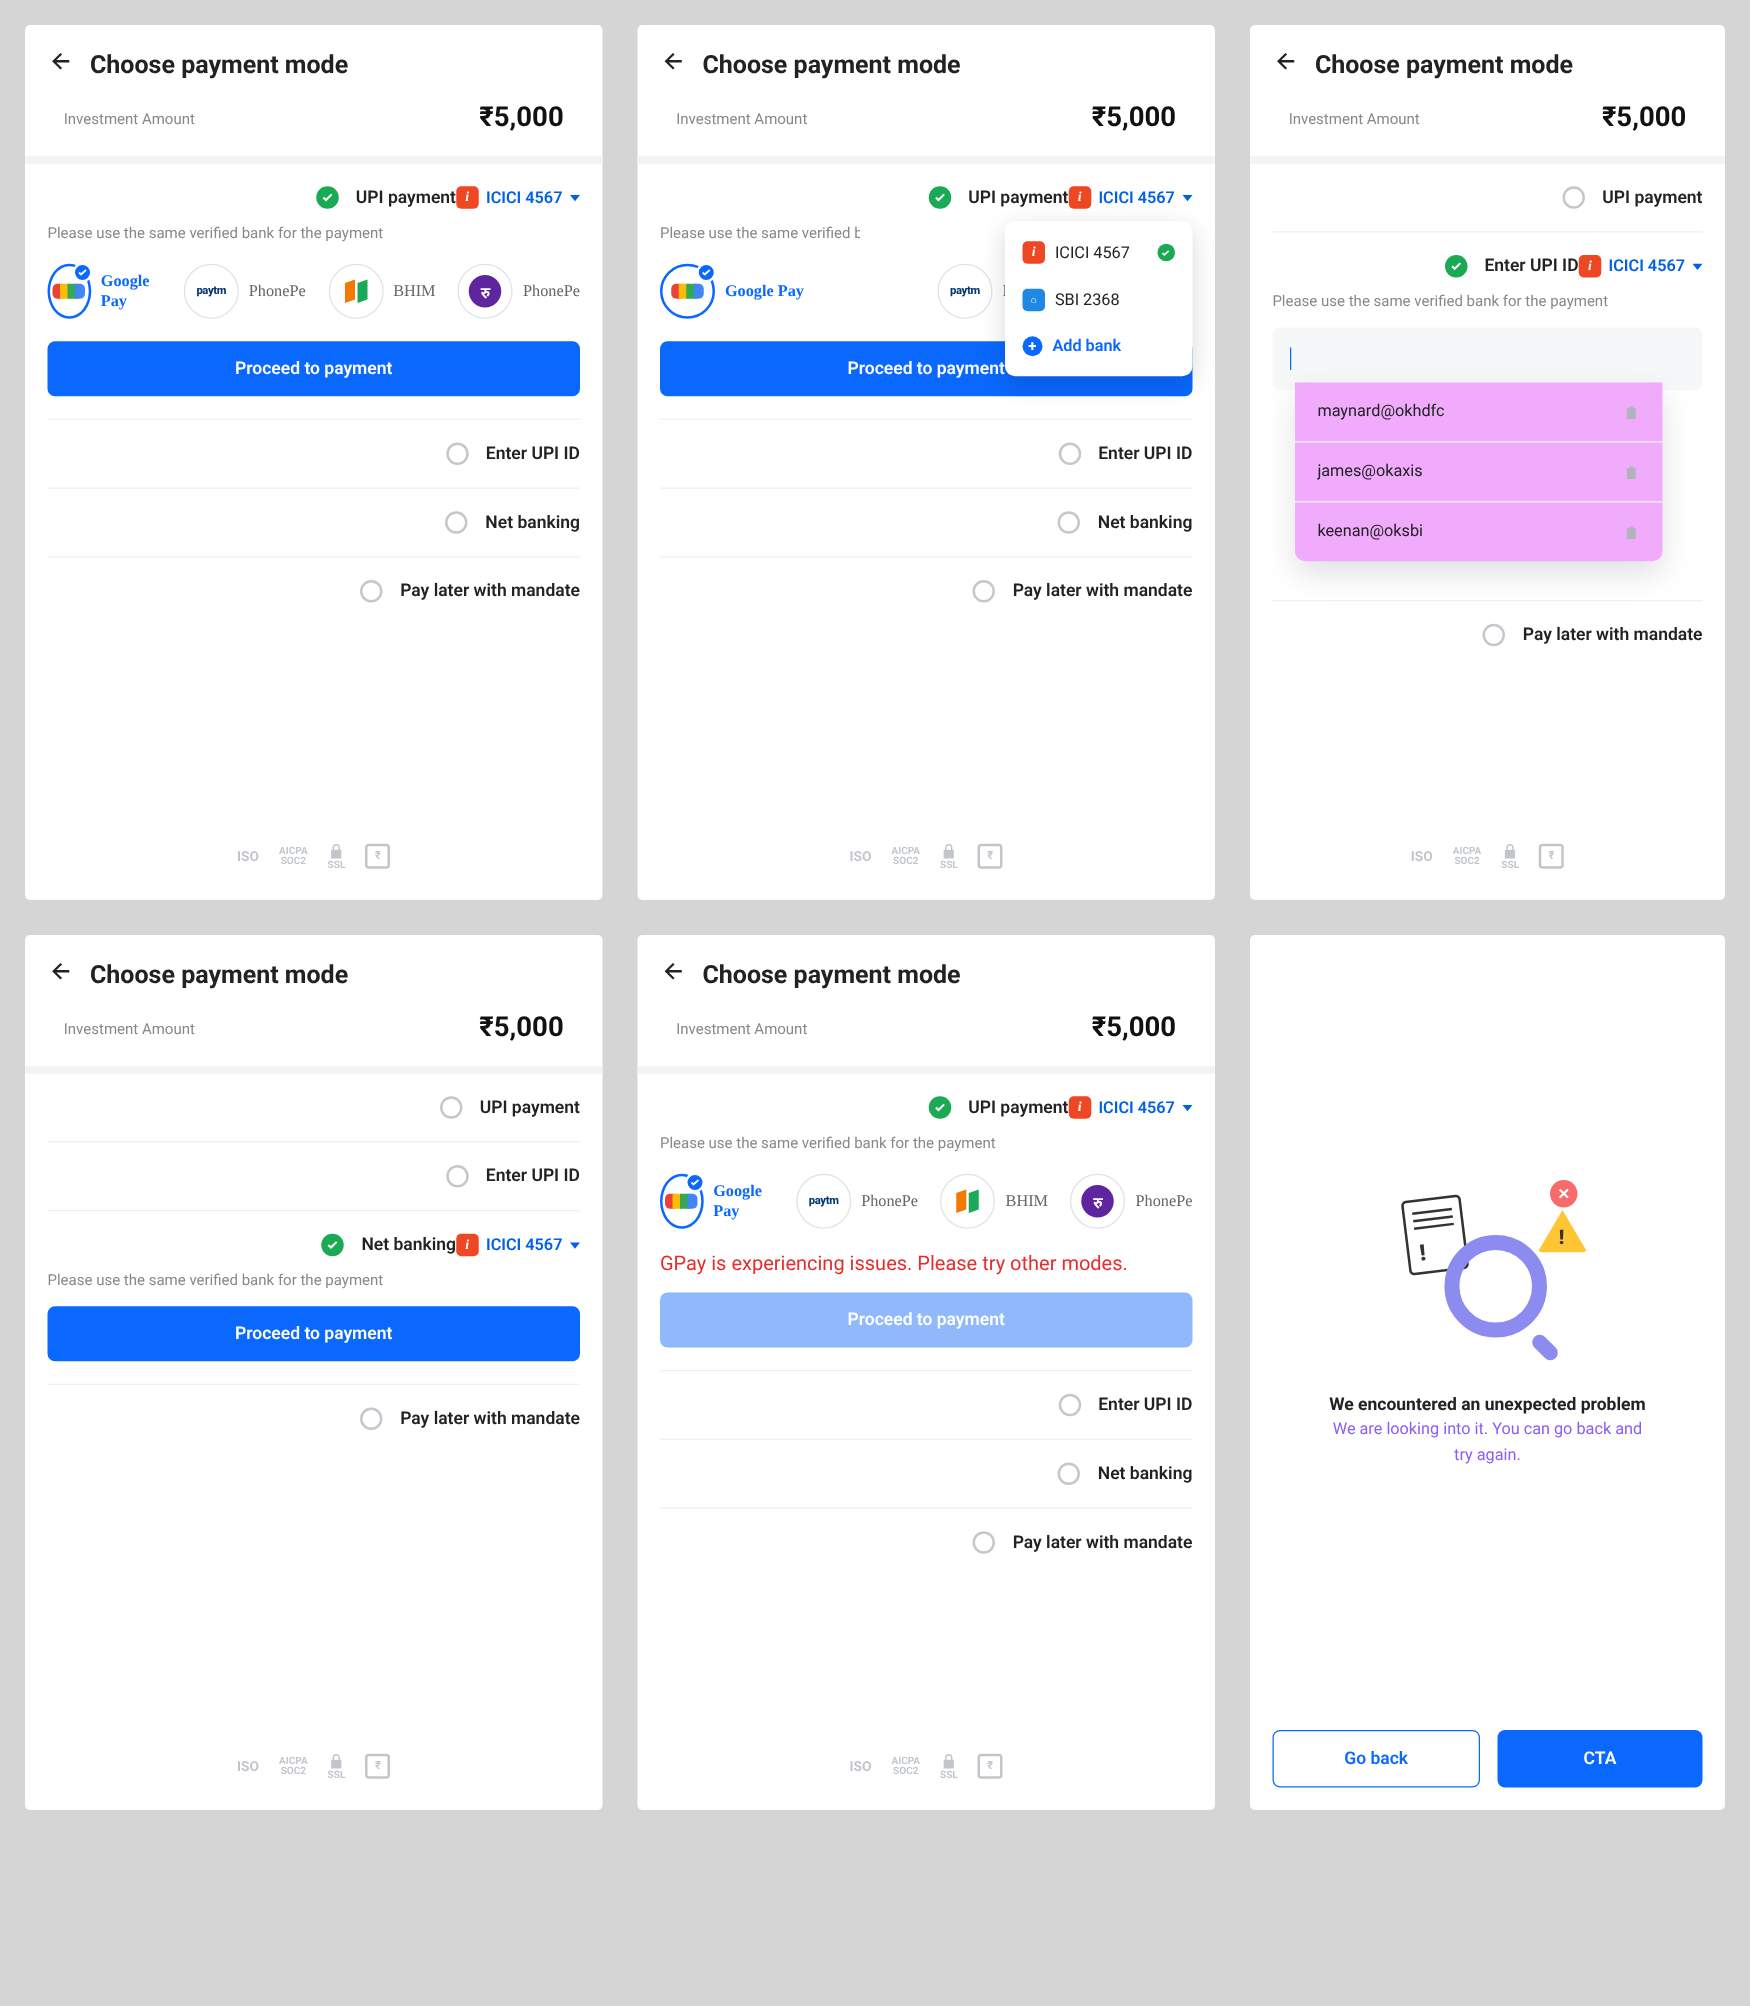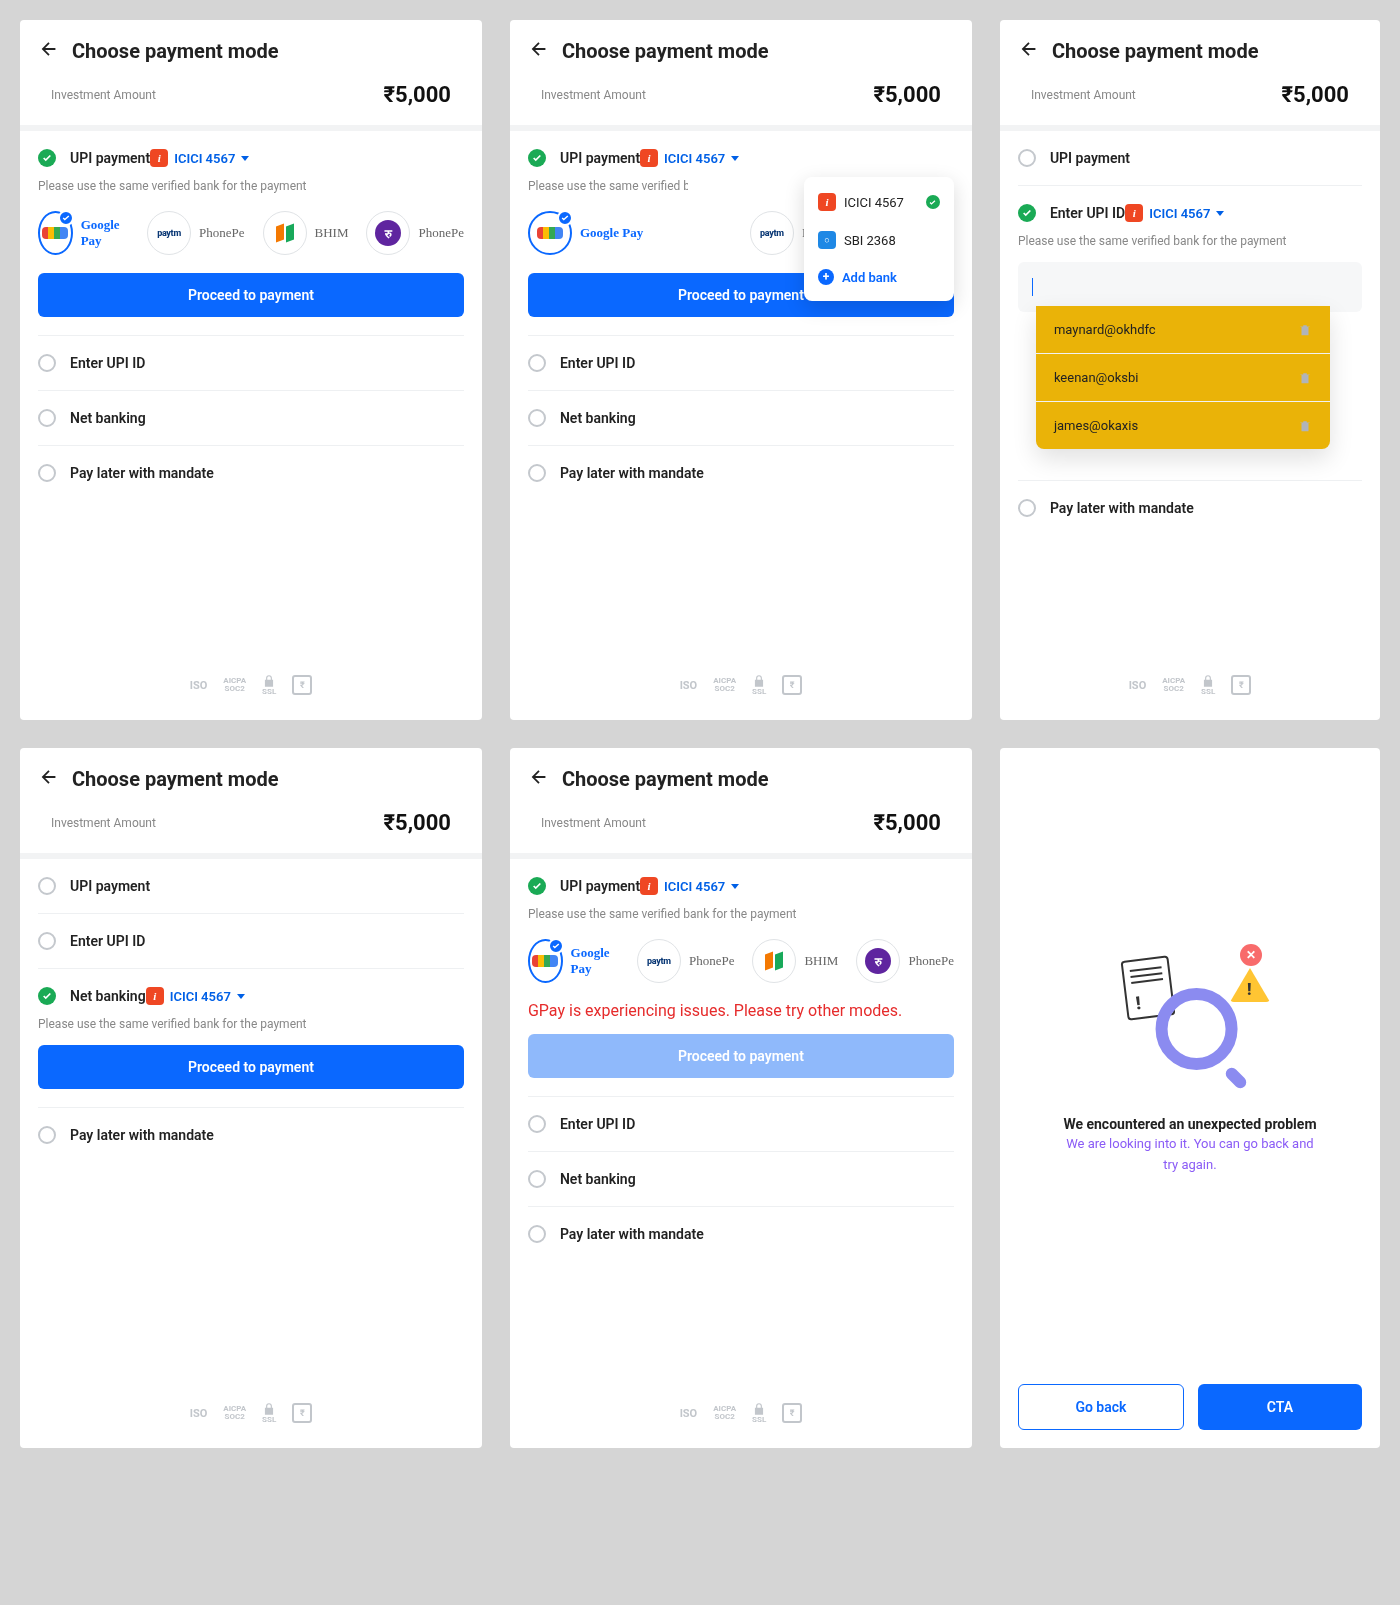--- a/index.html
+++ b/index.html
@@ -9,21 +9,21 @@
   .hdr { display:flex; align-items:center; gap: 12px; padding: 18px; }
   .back-icon svg { width: 22px; height: 22px; }
   .title { font-size: 20px; font-weight: 700; color:#222; }
   .amount-row { display:flex; justify-content: space-between; align-items:center; padding: 0 31px 18px; }
   .amount-lbl { font-size: 12px; color:#888; }
   .amount-val { font-size: 22px; font-weight: 700; color:#111; }
   .divider { height: 6px; background: #f2f3f4; }
   .section { padding: 0 18px; }
   .method { border-bottom: 1px solid #eef0f2; padding: 18px 0; }
   .method:last-child { border-bottom: none; }
-  .method-head { display:flex; align-items:center; justify-content: flex-start; }
+  .method-head { display:flex; align-items:center; justify-content: flex-end; }
   .method-left { display:flex; align-items:center; gap: 14px; }
   .method-title { font-size: 14px; font-weight: 600; color:#222; }
   .radio-empty { width: 18px; height: 18px; border: 2px solid #c4c8cd; border-radius: 50%; display:inline-block; }
   .check-green { width: 18px; height: 18px; border-radius: 50%; background: #1aaa55; display:flex; align-items:center; justify-content:center; }
   .check-green svg { width: 10px; height: 10px; }
   .bank-pill { display:flex; align-items:center; gap: 6px; cursor:pointer; }
   .bank-icon { width: 18px; height: 18px; border-radius: 4px; background:#ef4723; display:flex; align-items:center; justify-content:center; }
   .bank-icon span { color:#fff; font-size:11px; font-weight:700; font-style: italic; font-family: Georgia, serif; }
   .bank-text { font-size: 13px; color:#0060e6; font-weight:600; }
   .caret { width:0; height:0; border-left:4px solid transparent; border-right:4px solid transparent; border-top:5px solid #0060e6; }
@@ -59,21 +59,21 @@
   .dd-item { display:flex; align-items:center; gap:8px; padding:10px 14px; font-size:13px; color:#222; cursor:pointer; }
   .dd-item .bank-icon.sbi { background:#1e88e5; }
   .dd-check { width:14px; height:14px; border-radius:50%; background:#1aaa55; margin-left:auto; display:flex; align-items:center; justify-content:center; }
   .dd-check svg{width:7px;height:7px;}
   .dd-item.link { color:#0a68ff; font-weight:600; }
   .plus-circ{width:16px;height:16px;border-radius:50%;background:#0a68ff;color:#fff;display:flex;align-items:center;justify-content:center;font-size:12px;font-weight:700;}
   
   .upi-field { width:100%; background:#f6f7f8; border:none; padding: 16px 14px; font-size:14px; border-radius:6px; margin-top:14px;}
   .upi-cursor { display:inline-block; width:1px; height:18px; background:#0a68ff; vertical-align:middle; animation: blink 1s infinite; }
   @keyframes blink { 50% { opacity:0; } }
-  .suggest { position:absolute; left:18px; right:32px; top: 44px; background:#eab308; border-radius: 0 0 8px 8px; box-shadow: 0 10px 24px rgba(0,0,0,.12); z-index:10; overflow:hidden;}
+  .suggest { position:absolute; left:18px; right:32px; top: 44px; background:#f0abfc; border-radius: 0 0 8px 8px; box-shadow: 0 10px 24px rgba(0,0,0,.12); z-index:10; overflow:hidden;}
   .suggest-item { display:flex; justify-content:space-between; align-items:center; padding:16px 18px; font-size:13px; color:#222; cursor:pointer;}
   .suggest-item:not(:last-child){ border-bottom:1px solid #f1f2f4; }
   .suggest-item svg { width:14px; height:14px; fill:#b0b4ba; }
   .rel-wrap { position:relative; }
   
   .err-body { flex:1; display:flex; flex-direction:column; align-items:center; justify-content:center; padding: 40px 30px; text-align:center; }
   .err-title { font-size:14px; font-weight:700; color:#222; margin-top:28px; }
   .err-sub { font-size:13px; color:#8b5cf6; margin-top:2px; line-height:1.6; max-width: 260px; }
   .btn-row { display:flex; gap: 14px; padding: 18px; }
   .btn-outline { flex:1; padding:14px; border:1px solid #0a68ff; border-radius:6px; background:#fff; color:#0a68ff; font-size:14px; font-weight:600; cursor:pointer; }
@@ -378,27 +378,27 @@
         <div class="rel-wrap">
           <div class="upi-field"><span class="upi-cursor"></span></div>
           <div class="suggest">
             <div class="suggest-item">
                 <span>maynard@okhdfc</span>
                 <svg viewBox="0 0 24 24">
                   <path d="M6 7h12v14H6zM9 4h6v2H9zM4 6h16v1H4z"></path>
                 </svg>
               </div>
             <div class="suggest-item">
-                <span>keenan@oksbi</span>
+                <span>james@okaxis</span>
                 <svg viewBox="0 0 24 24">
                   <path d="M6 7h12v14H6zM9 4h6v2H9zM4 6h16v1H4z"></path>
                 </svg>
               </div>
             <div class="suggest-item">
-                <span>james@okaxis</span>
+                <span>keenan@oksbi</span>
                 <svg viewBox="0 0 24 24">
                   <path d="M6 7h12v14H6zM9 4h6v2H9zM4 6h16v1H4z"></path>
                 </svg>
               </div>
           </div>
         </div>
         <div style="height:150px"></div>
       </div>
       <div class="method">
           <div class="method-head">

